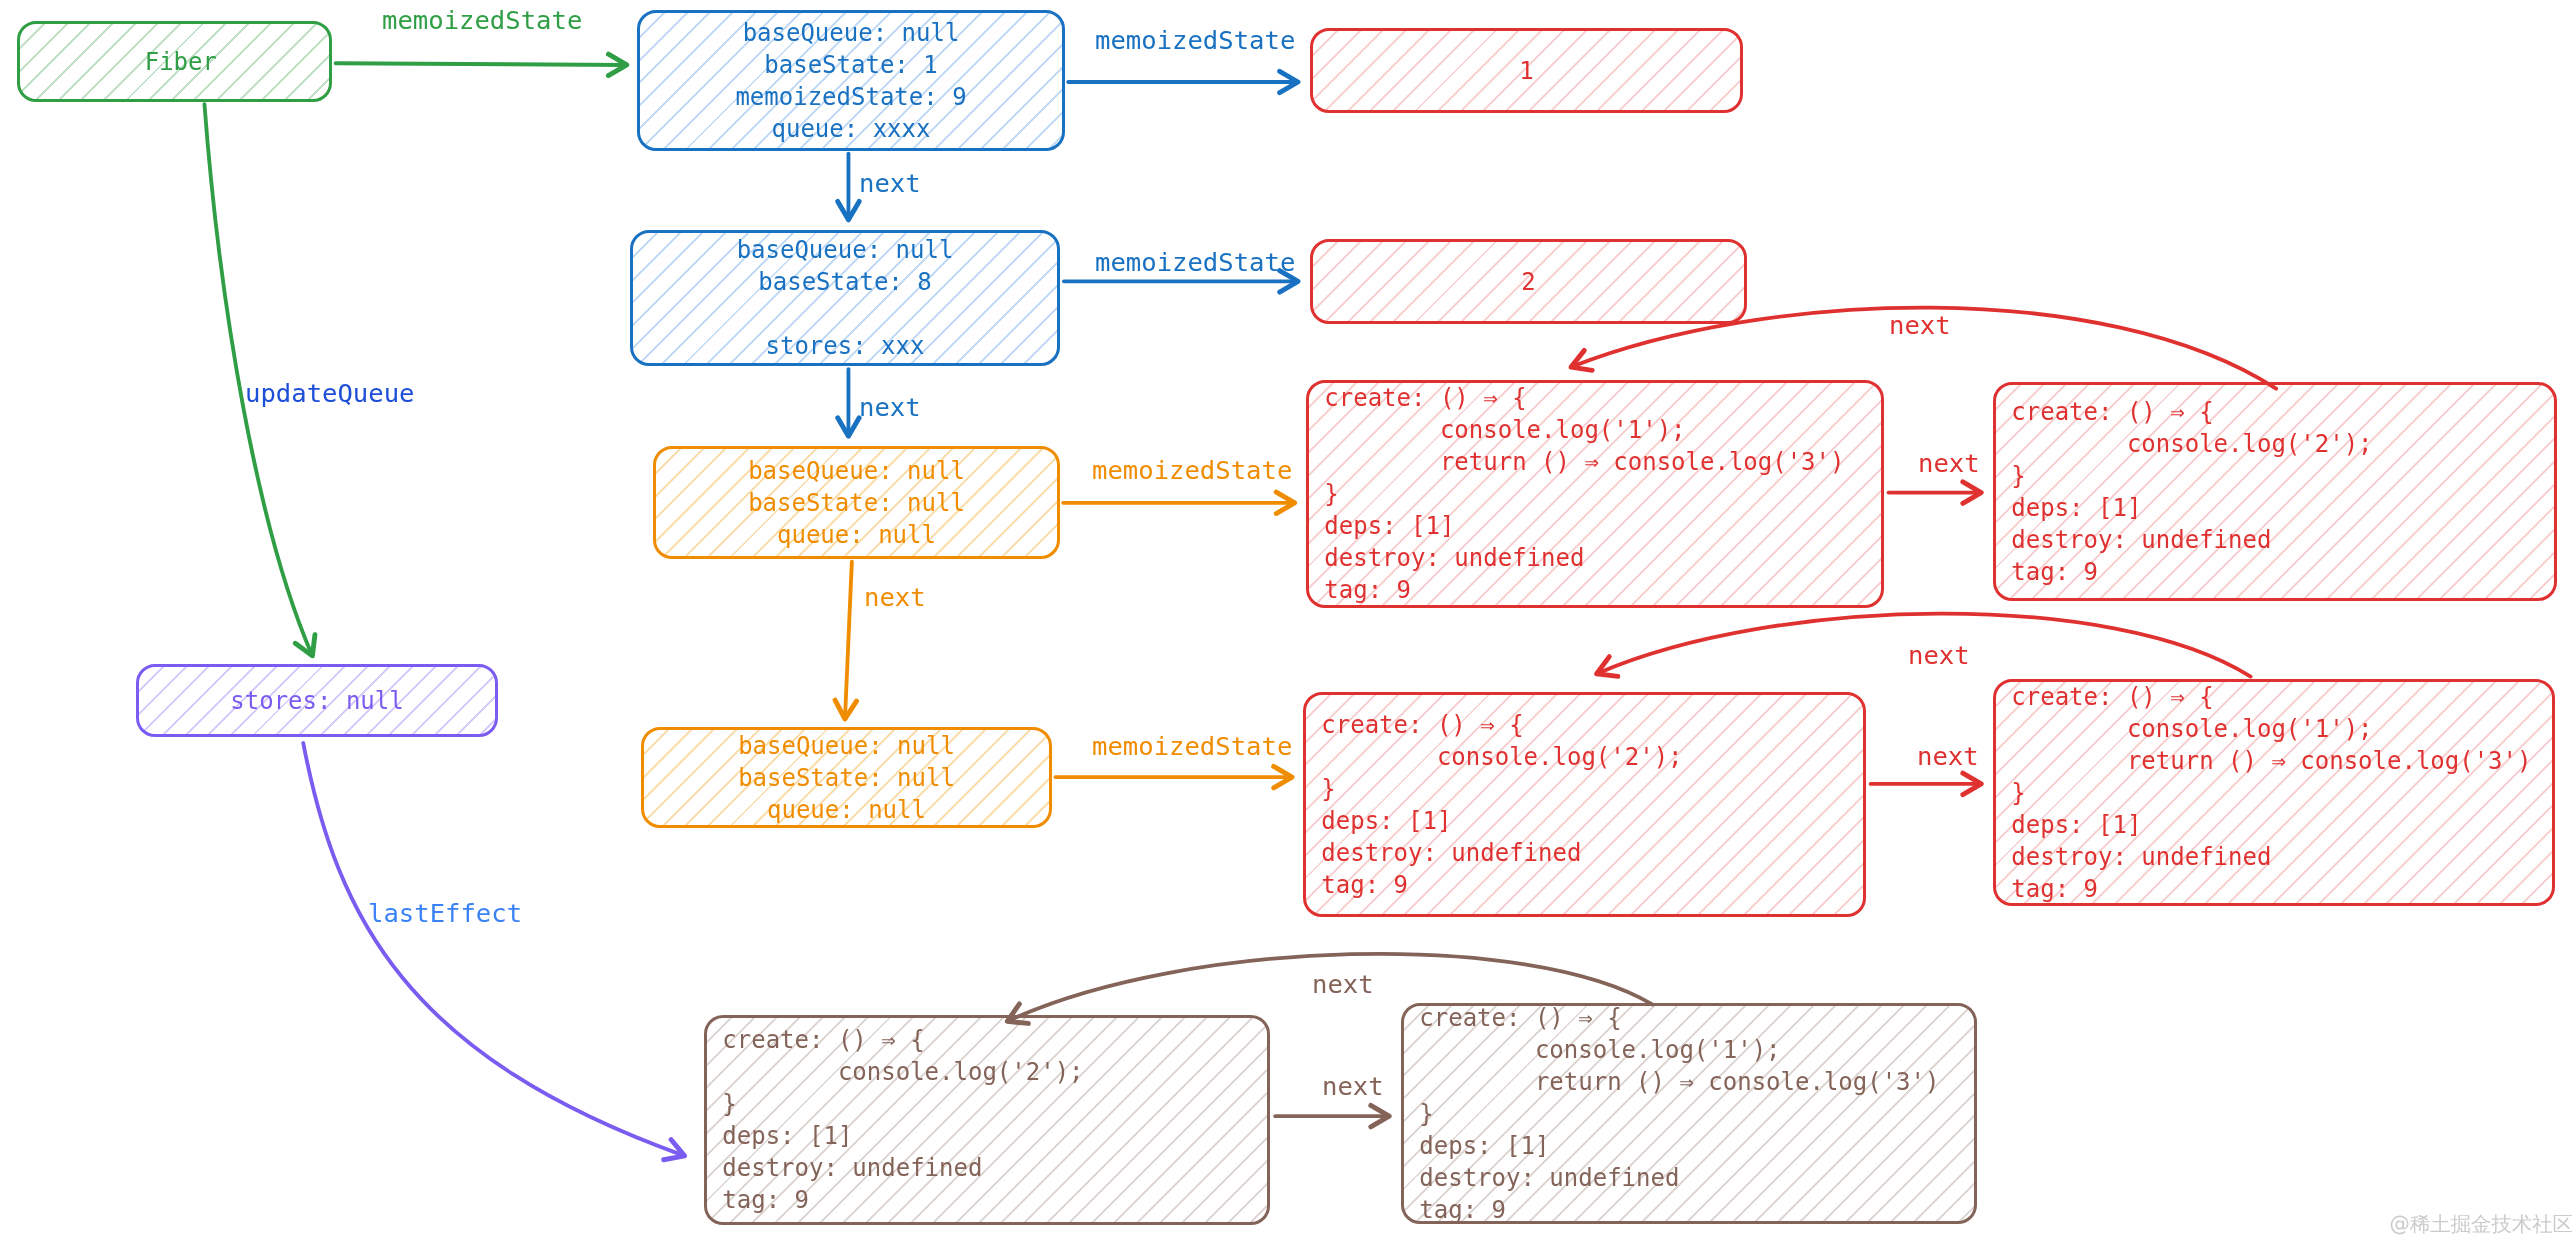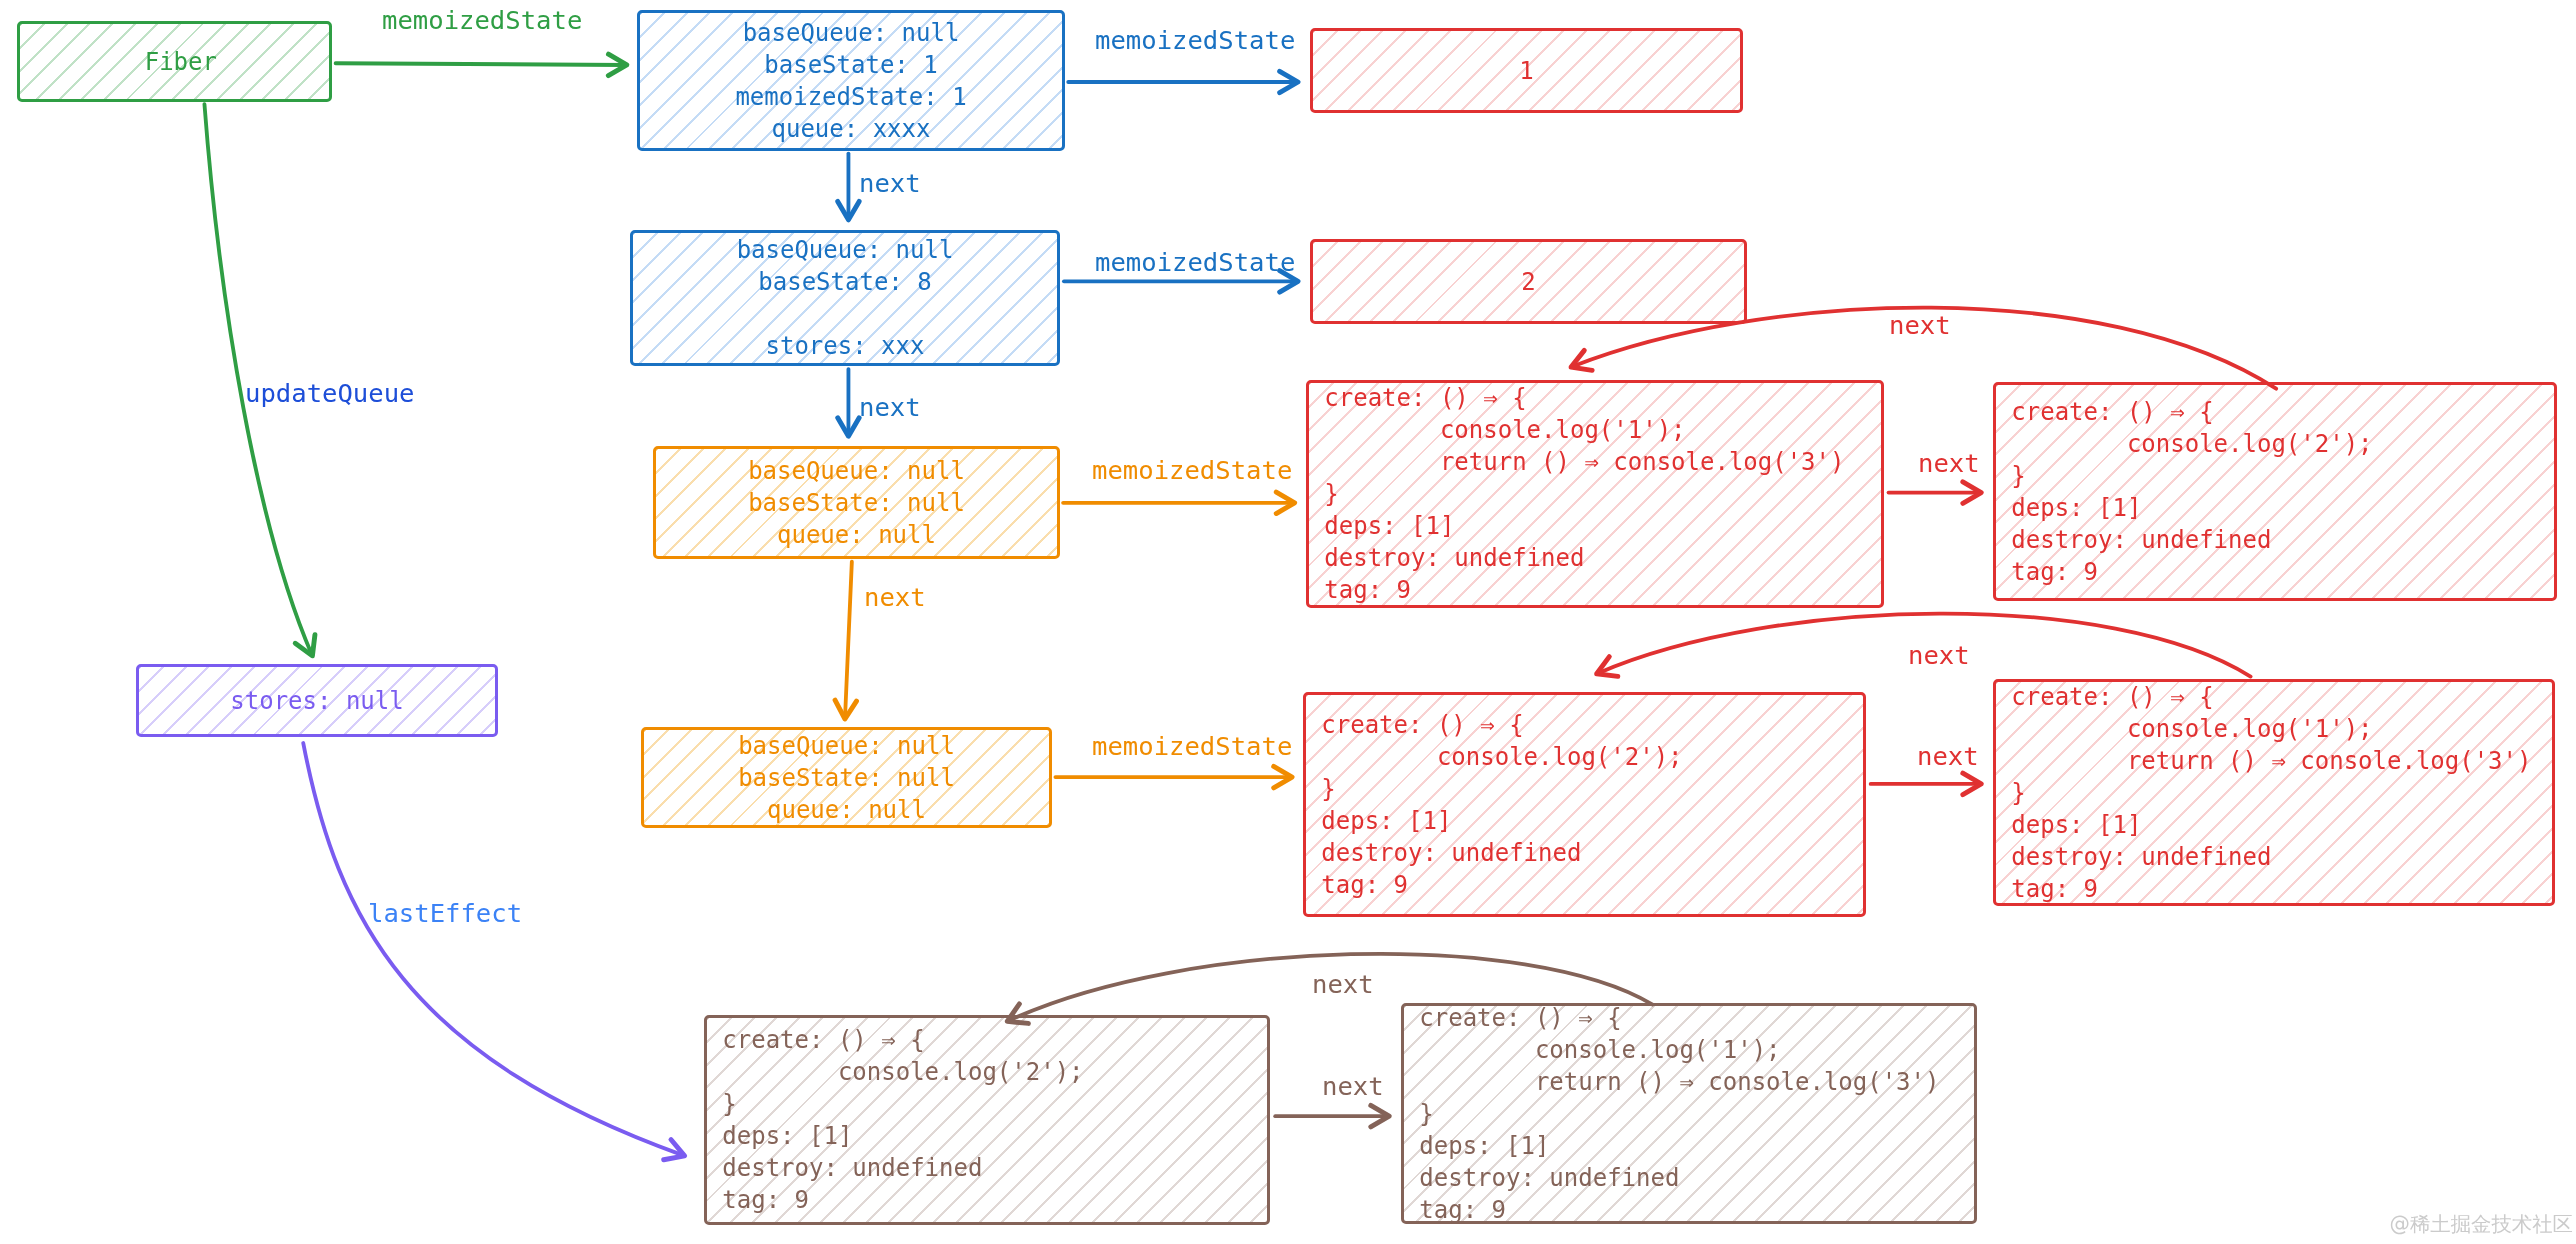--- a/index.html
+++ b/index.html
@@ -14,21 +14,21 @@
   svg.wires {
     position: absolute;
     left: 0; top: 0;
     width: 2576px; height: 1245px;
     pointer-events: none;
   }
   .node {
     position: absolute;
     box-sizing: border-box;
     border: 3.8px solid;
-    border-radius: 5px;
+    border-radius: 19px;
     display: flex;
     flex-direction: column;
     justify-content: center;
     padding: 6.8px 15.3px;
     font-size: 24px;
     line-height: 32px;
   }
   .node.align-center { align-items: center; text-align: center; }
   .node.align-left   { align-items: flex-start; text-align: center; }
   .node .line { white-space: pre; min-height: 32px; }
@@ -91,21 +91,21 @@
         <path d="M 1940 1179 C 1795 1092, 1392 1102, 1184 1198" fill="none" stroke="#846358" stroke-width="4.5" stroke-linecap="round" marker-end="url(#arr-brown)"></path>
       </g>
   </svg>
   <div id="nodes-layer">
       <div class="node align-center" style="left: 17px; top: 21px; width: 315px; height: 81px; border-color: rgb(47, 158, 68); color: rgb(47, 158, 68); background: repeating-linear-gradient(135deg, rgba(47, 158, 68, 0.3) 0px, rgba(47, 158, 68, 0.3) 2.1px, transparent 2.1px, transparent 16px); padding-left: 28px;">
         <div class="line">Fiber</div>
       </div>
       <div class="node align-center" style="left: 637px; top: 10.2px; width: 428px; height: 141px; border-color: rgb(25, 113, 194); color: rgb(25, 113, 194); background: repeating-linear-gradient(135deg, rgba(73, 145, 226, 0.32) 0px, rgba(73, 145, 226, 0.32) 2.1px, transparent 2.1px, transparent 16px);">
         <div class="line">baseQueue: null</div>
         <div class="line">baseState: 1</div>
-        <div class="line">memoizedState: 1</div>
+        <div class="line">memoizedState: 9</div>
         <div class="line">queue: xxxx</div>
       </div>
       <div class="node align-center" style="left: 1310px; top: 28px; width: 433px; height: 85px; border-color: rgb(224, 49, 49); color: rgb(224, 49, 49); background: repeating-linear-gradient(135deg, rgba(224, 49, 49, 0.22) 0px, rgba(224, 49, 49, 0.22) 2.1px, transparent 2.1px, transparent 16px);">
         <div class="line">1</div>
       </div>
       <div class="node align-center" style="left: 630px; top: 230px; width: 430px; height: 136px; border-color: rgb(25, 113, 194); color: rgb(25, 113, 194); background: repeating-linear-gradient(135deg, rgba(73, 145, 226, 0.32) 0px, rgba(73, 145, 226, 0.32) 2.1px, transparent 2.1px, transparent 16px);">
         <div class="line">baseQueue: null</div>
         <div class="line">baseState: 8</div>
         <div class="line"></div>
         <div class="line">stores: xxx</div>

